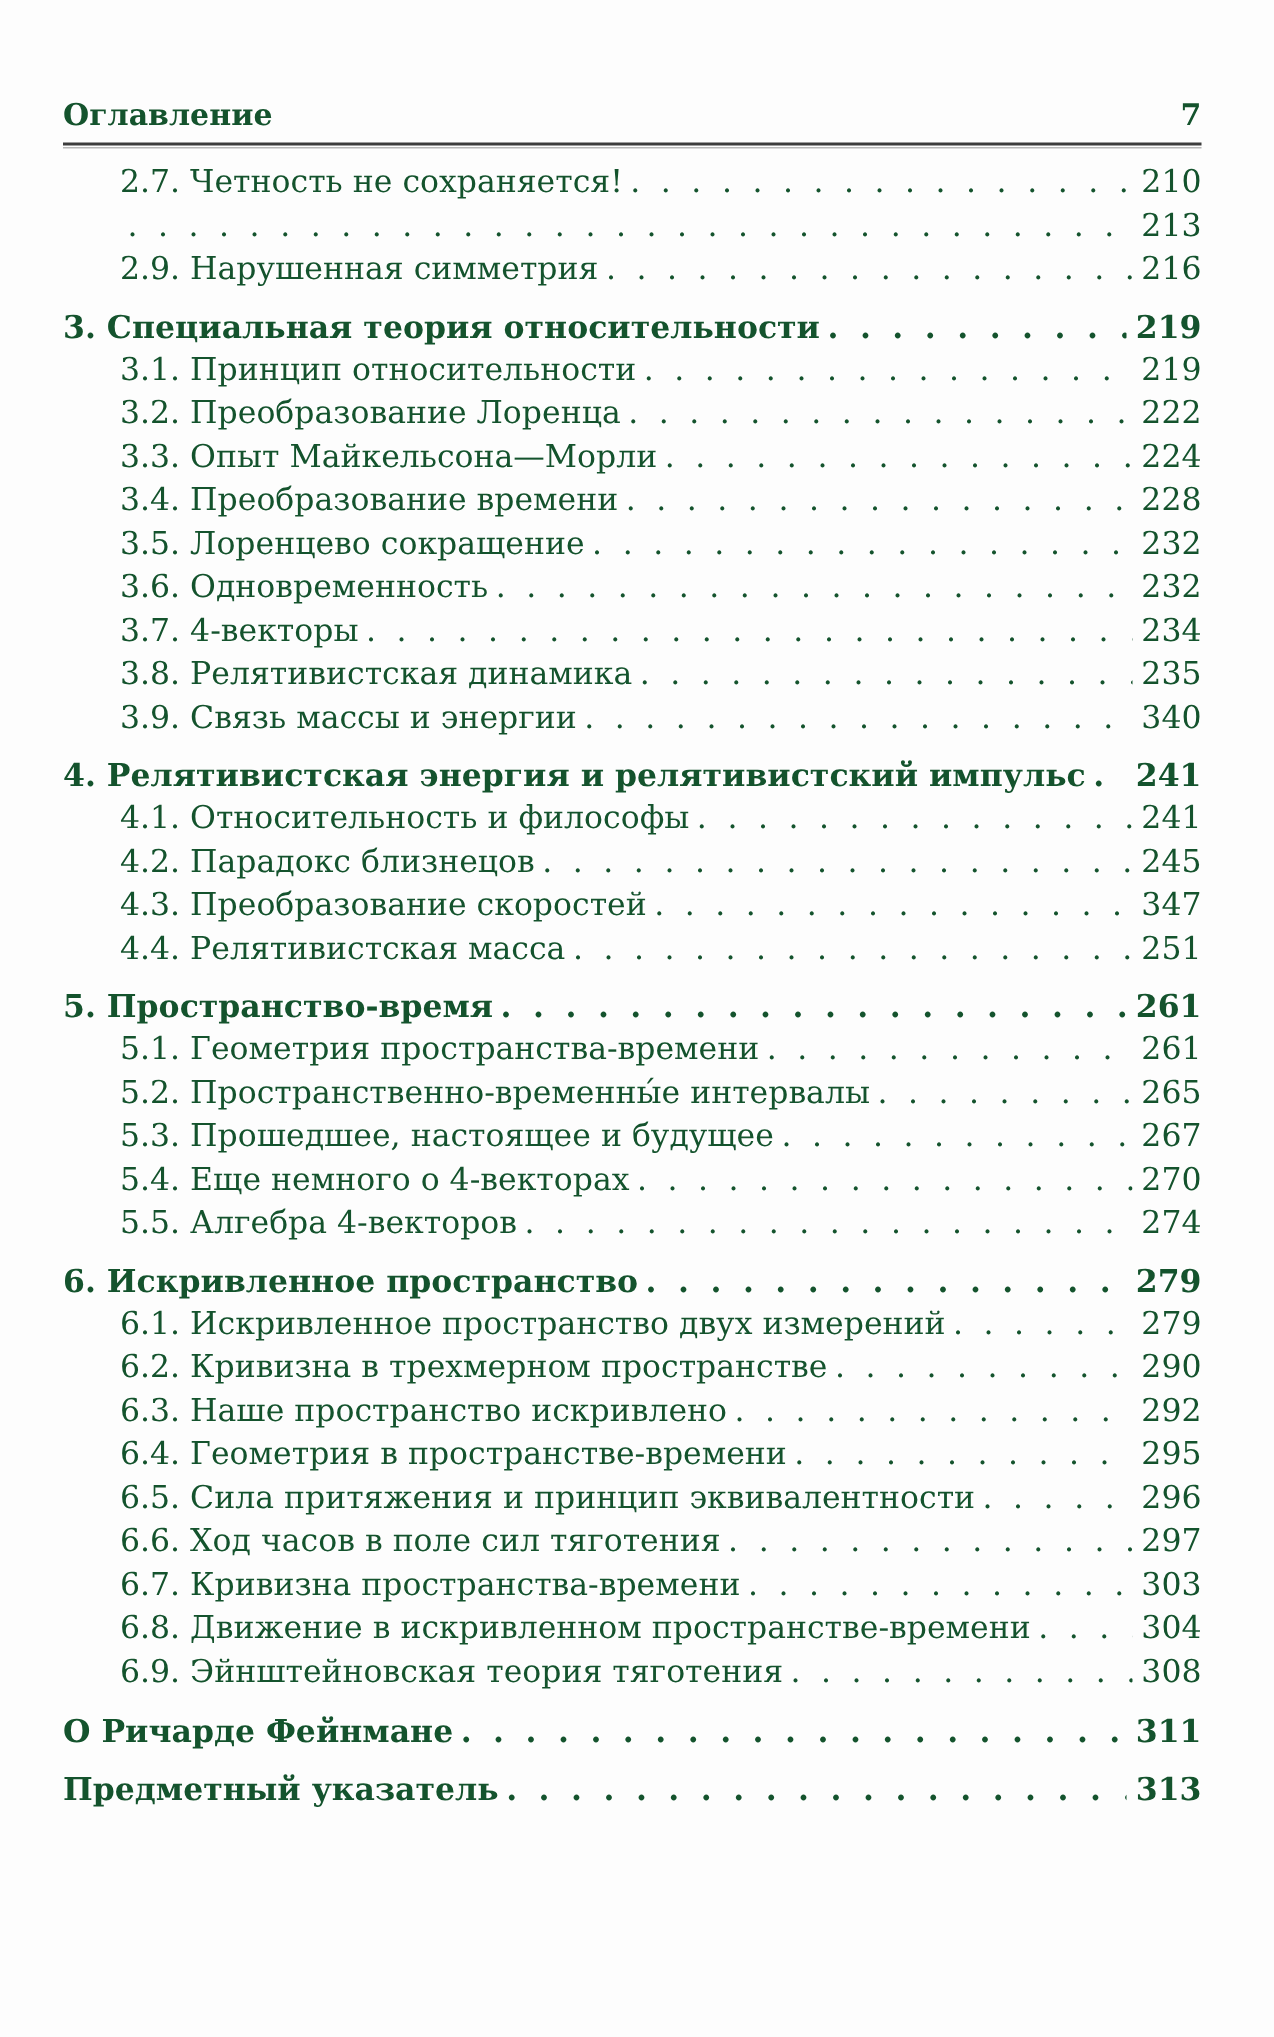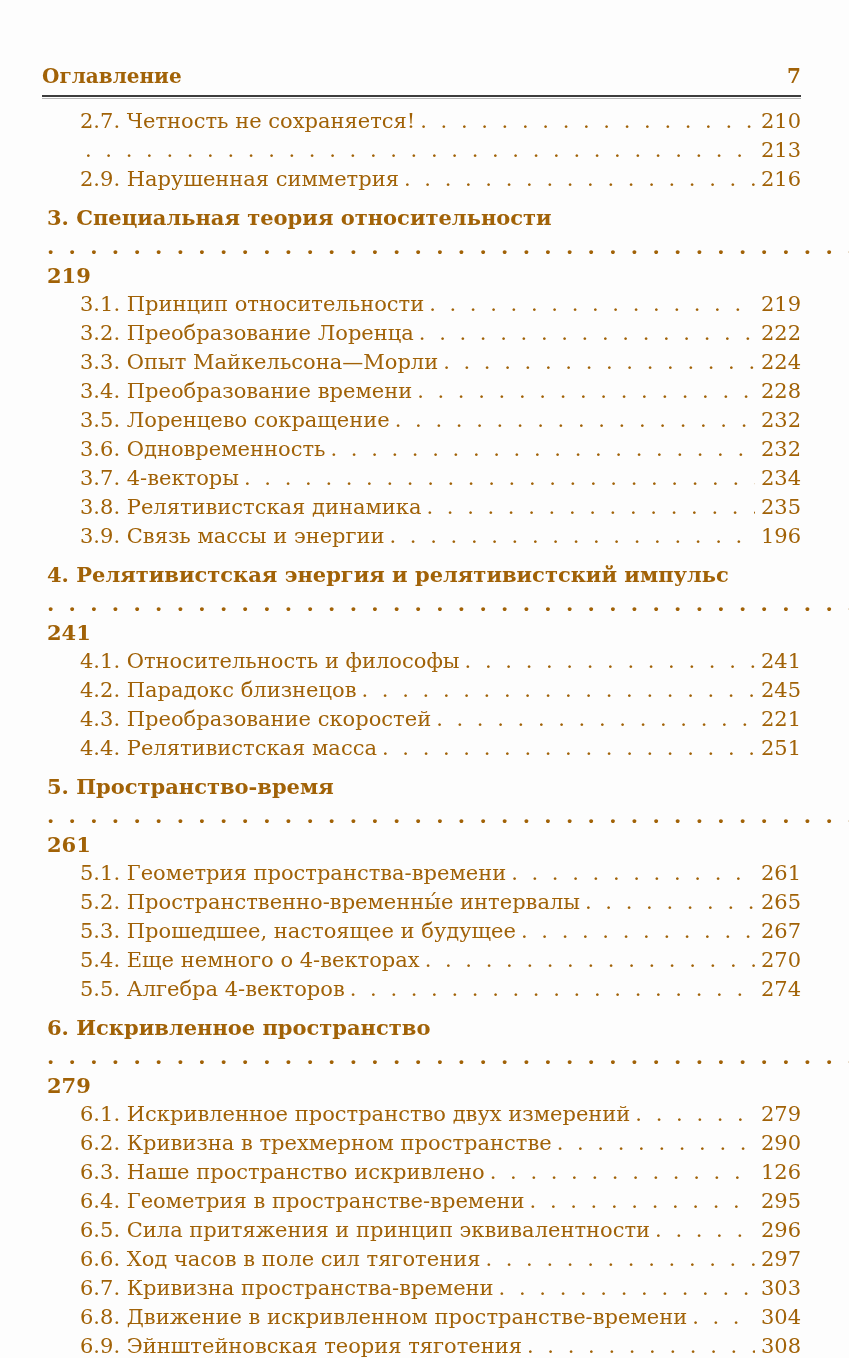--- a/index.html
+++ b/index.html
@@ -7,21 +7,21 @@
     padding: 0;
     background: #e9e9e9;
     font-family: "DejaVu Serif", "Liberation Serif", serif;
   }
   .page {
     position: relative;
     width: 849px;
     height: 1358px;
     margin: 0 auto;
     background: #fdfdfd;
-    color: #a16207;
+    color: #14532d;
     overflow: hidden;
     box-sizing: border-box;
   }
   .content {
     position: absolute;
     left: 42px;
     right: 48px;
     top: 64px;
   }
   .running-header {
@@ -51,21 +51,20 @@
     font-size: 21px;
     line-height: 29px;
     white-space: nowrap;
   }
   .row.section {
     padding-left: 38px;
   }
   .row.chapter {
     font-weight: bold;
     margin-top: 9px;
-    flex-direction: column;
   }
   .row.backmatter {
     font-weight: bold;
     margin-top: 10px;
   }
   .entry-text {
     flex: 0 0 auto;
   }
   .leader {
     flex: 1 1 auto;
@@ -157,41 +156,41 @@
     <span class="page-num">234</span>
   </div>
         <div class="row section">
     <span class="entry-text">3.8. Релятивистская динамика</span>
     <span class="leader"></span>
     <span class="page-num">235</span>
   </div>
         <div class="row section">
     <span class="entry-text">3.9. Связь массы и энергии</span>
     <span class="leader"></span>
-    <span class="page-num">196</span>
+    <span class="page-num">340</span>
   </div>
         <div class="row chapter">
     <span class="entry-text">4. Релятивистская энергия и релятивистский импульс</span>
     <span class="leader"></span>
     <span class="page-num">241</span>
   </div>
         <div class="row section">
     <span class="entry-text">4.1. Относительность и философы</span>
     <span class="leader"></span>
     <span class="page-num">241</span>
   </div>
         <div class="row section">
     <span class="entry-text">4.2. Парадокс близнецов</span>
     <span class="leader"></span>
     <span class="page-num">245</span>
   </div>
         <div class="row section">
     <span class="entry-text">4.3. Преобразование скоростей</span>
     <span class="leader"></span>
-    <span class="page-num">221</span>
+    <span class="page-num">347</span>
   </div>
         <div class="row section">
     <span class="entry-text">4.4. Релятивистская масса</span>
     <span class="leader"></span>
     <span class="page-num">251</span>
   </div>
         <div class="row chapter">
     <span class="entry-text">5. Пространство-время</span>
     <span class="leader"></span>
     <span class="page-num">261</span>
@@ -232,21 +231,21 @@
     <span class="page-num">279</span>
   </div>
         <div class="row section">
     <span class="entry-text">6.2. Кривизна в трехмерном пространстве</span>
     <span class="leader"></span>
     <span class="page-num">290</span>
   </div>
         <div class="row section">
     <span class="entry-text">6.3. Наше пространство искривлено</span>
     <span class="leader"></span>
-    <span class="page-num">126</span>
+    <span class="page-num">292</span>
   </div>
         <div class="row section">
     <span class="entry-text">6.4. Геометрия в пространстве-времени</span>
     <span class="leader"></span>
     <span class="page-num">295</span>
   </div>
         <div class="row section">
     <span class="entry-text">6.5. Сила притяжения и принцип эквивалентности</span>
     <span class="leader"></span>
     <span class="page-num">296</span>

